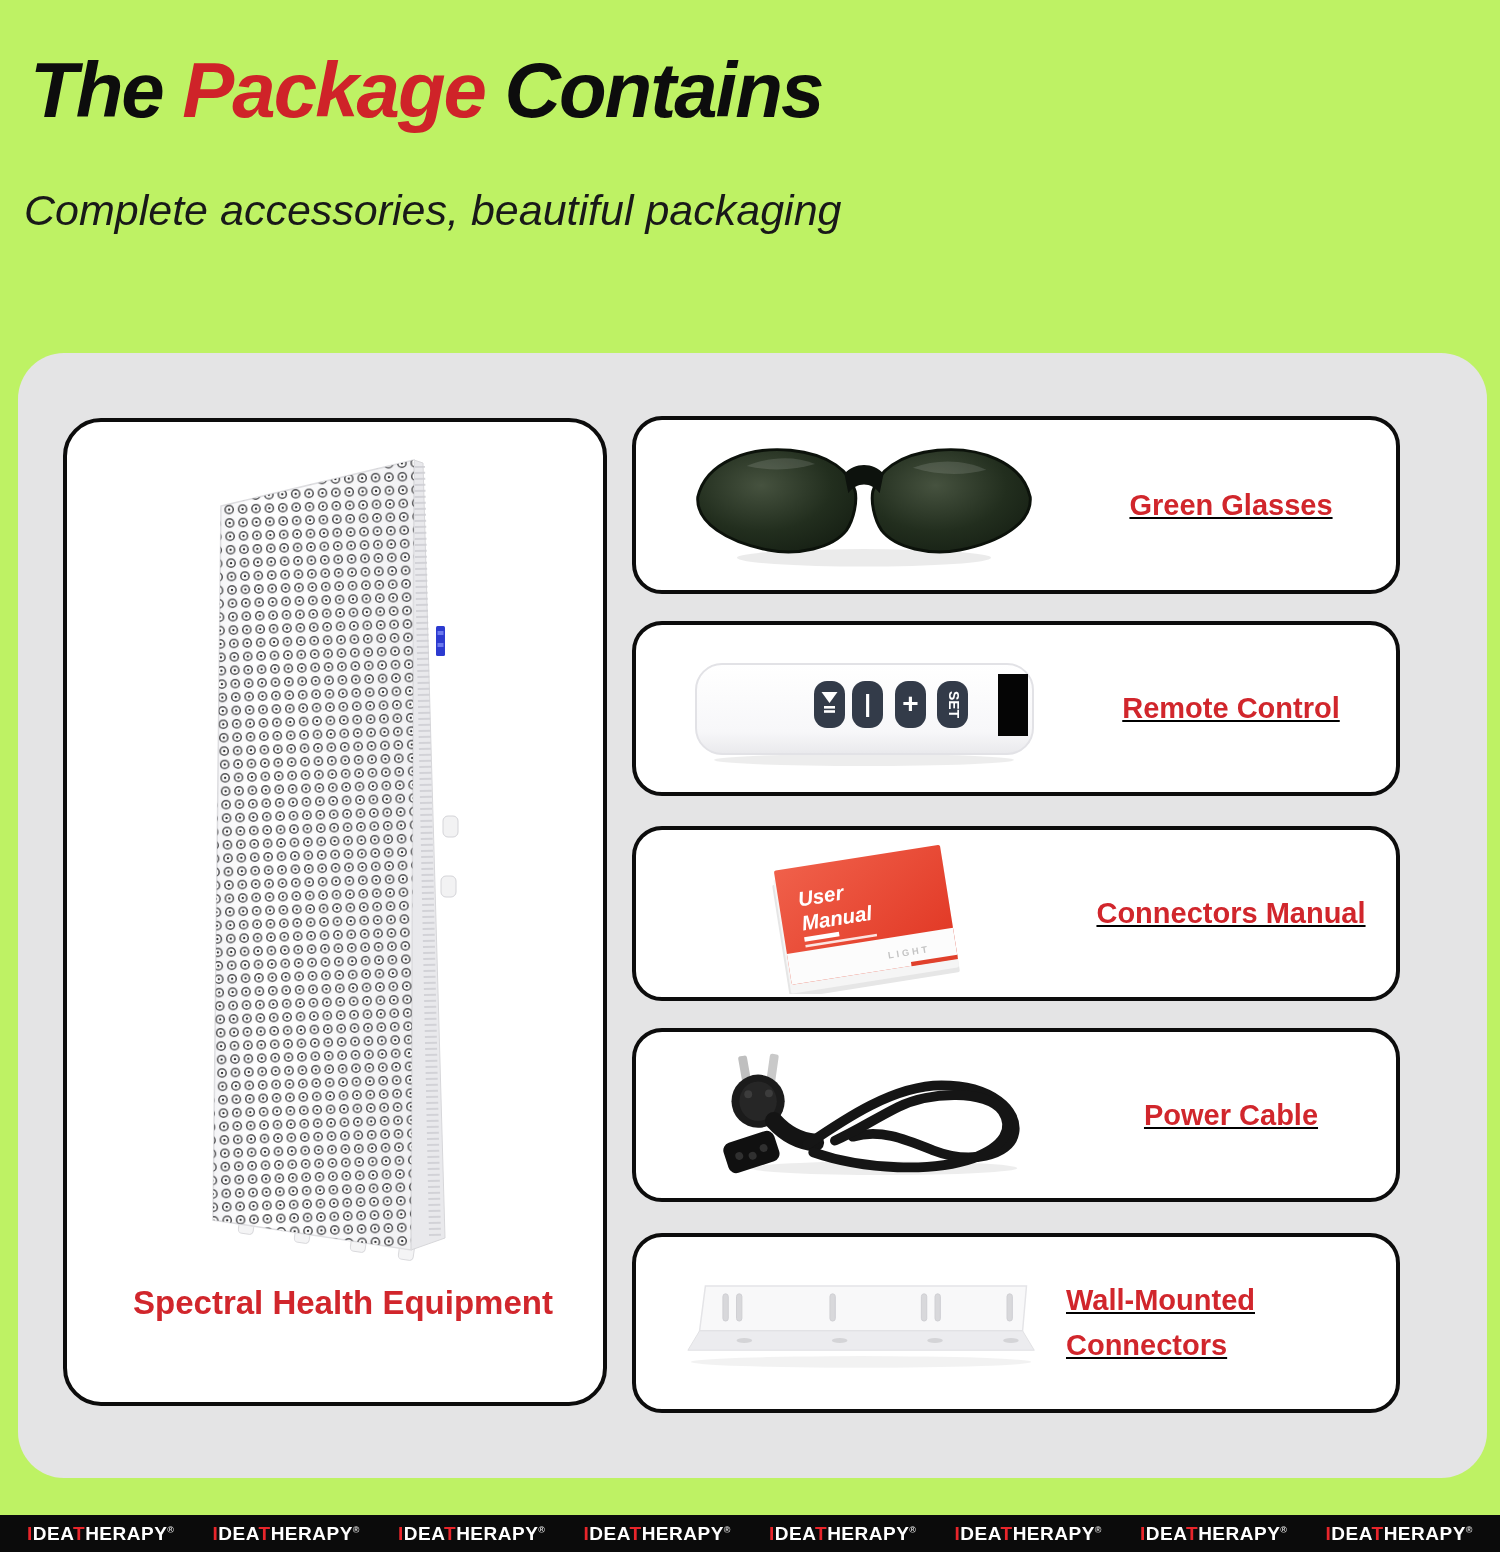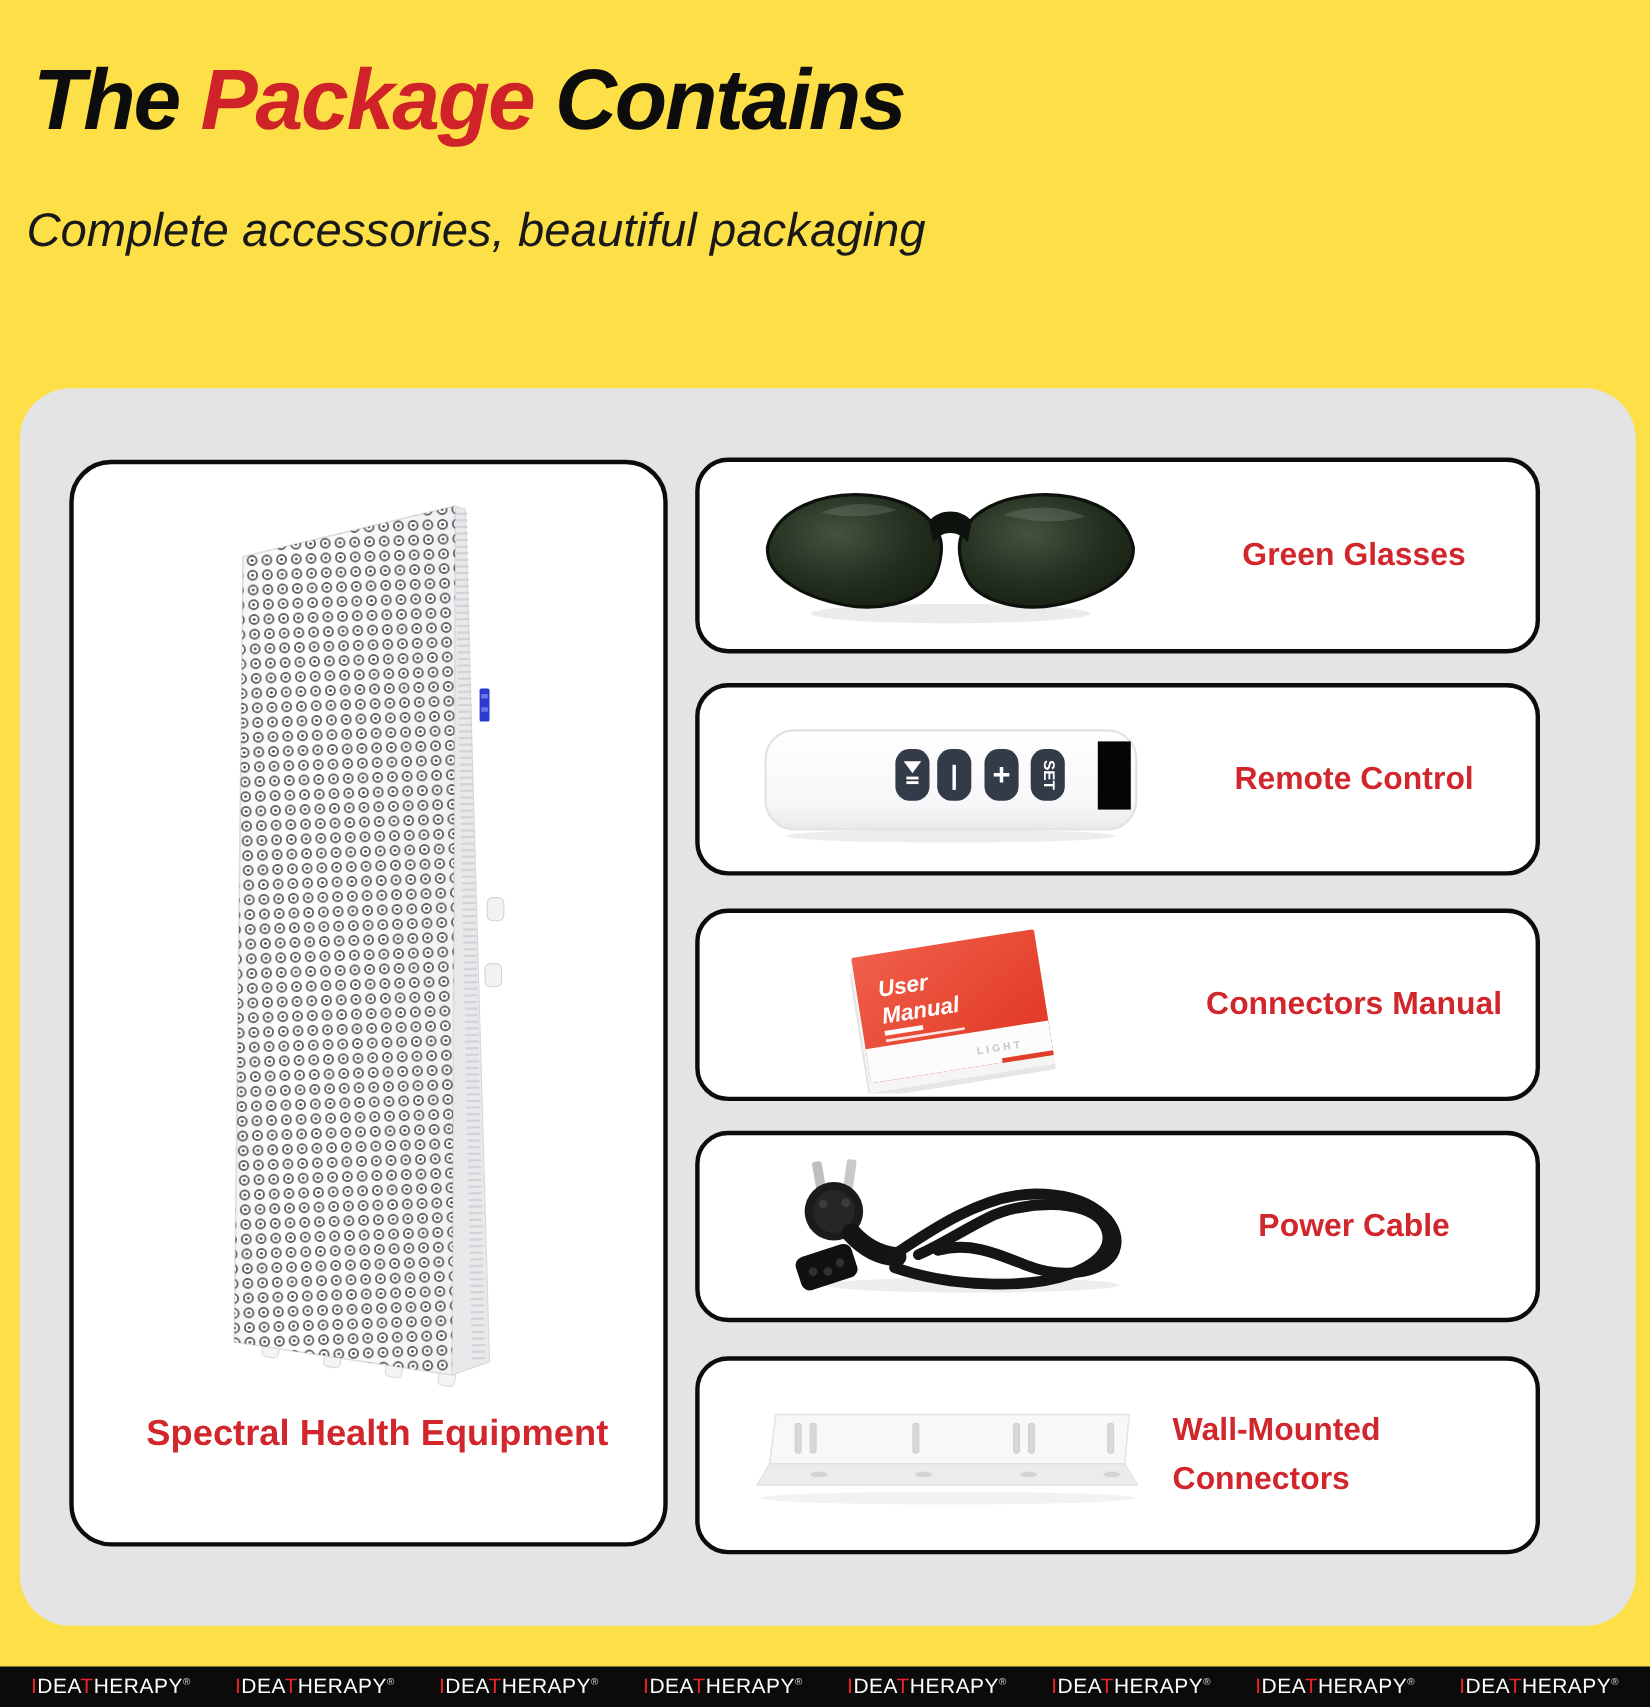--- a/index.html
+++ b/index.html
@@ -1,46 +1,46 @@
 <!DOCTYPE html>
 <html><head>
 <meta charset="utf-8">
 <style>
   html,body{margin:0;padding:0;background:#ffffff;}
-  .page{position:relative;width:1500px;height:1552px;background:#fde047;overflow:hidden;
+  .page{position:relative;width:1500px;height:1552px;background:#bef264;overflow:hidden;
         font-family:"Liberation Sans", sans-serif;}
 
   
   .title{position:absolute;left:30px;top:50px;font-style:italic;font-weight:800;
          font-size:78px;line-height:1.05;letter-spacing:-2px;color:#0d0d0d;white-space:nowrap;}
   .title .red{color:#cf2329;}
   .subtitle{position:absolute;left:24px;top:186px;margin:0;font-style:italic;font-weight:400;
             font-size:43px;color:#191919;white-space:nowrap;}
 
   
   .container{position:absolute;left:18px;top:353px;width:1469px;height:1125px;
              background:#e4e4e5;border-radius:46px;}
 
   .card{position:absolute;background:#ffffff;border:4px solid #0c0c0c;box-sizing:border-box;}
   .main-card{left:45px;top:65px;width:544px;height:988px;border-radius:38px;}
   .item-card{left:614px;width:768px;border-radius:30px;}
   .item-card .figure{position:absolute;left:24px;top:0;bottom:0;width:408px;
                      display:flex;align-items:center;justify-content:center;}
   .item-card .label-wrap{position:absolute;left:430px;right:0;top:0;bottom:0;
-                         display:flex;align-items:center;justify-content:center;}
+                         display:flex;align-items:center;justify-content:center;text-decoration:underline;}
   .item-label{font-weight:700;font-size:29px;line-height:1.55;color:#d1262c;text-align:left;}
 
   .main-label{position:absolute;left:16px;right:0;top:862px;text-align:center;
               font-weight:700;font-size:33px;color:#d1262c;}
   .panel-art{position:absolute;left:140px;top:28px;}
 
   
   .footer{position:absolute;left:0;top:1515px;width:1500px;height:37px;background:#0b0b0b;
           display:flex;align-items:center;justify-content:space-around;padding:0 8px;box-sizing:border-box;}
-  .logo{font-weight:400;font-size:19px;letter-spacing:0.5px;color:#ffffff;white-space:nowrap;}
+  .logo{font-weight:700;font-size:19px;letter-spacing:0.5px;color:#ffffff;white-space:nowrap;}
   .logo .r{color:#e8252b;}
   .logo sup{font-size:9px;color:#dddddd;}
 </style>
 </head>
 <body>
 
 <div class="page">
 
   <div class="title">
     <span>The</span>

